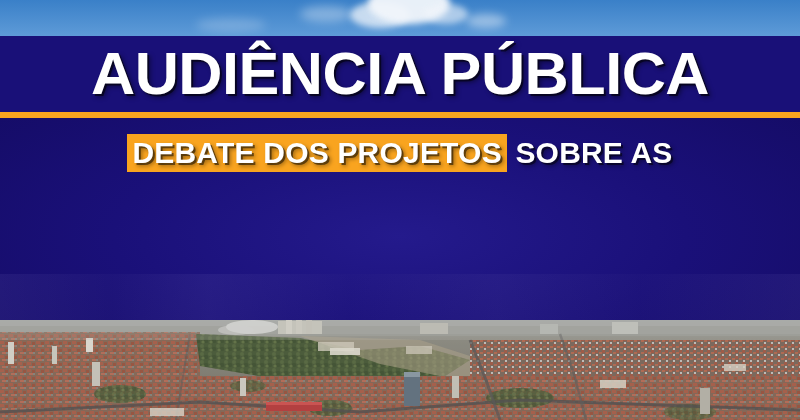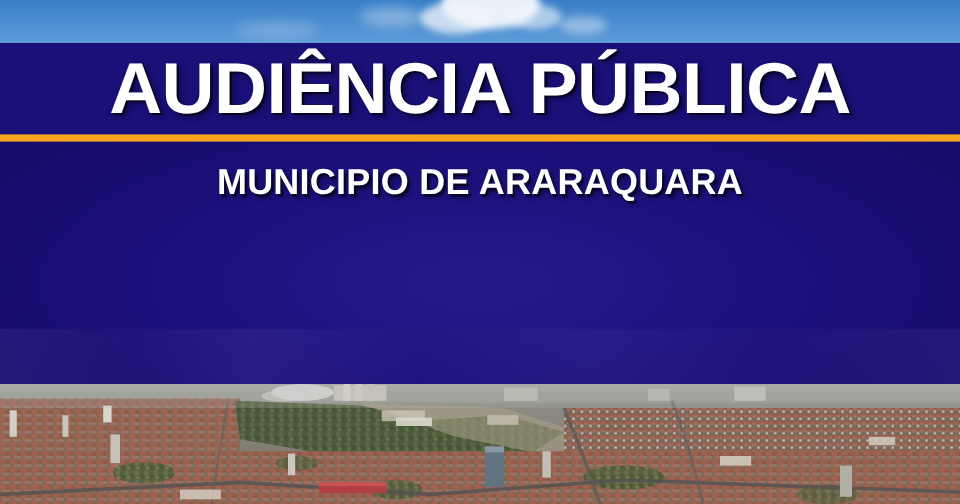--- a/index.html
+++ b/index.html
@@ -153,21 +153,21 @@
 
   <div class="navy"></div>
 
   <div class="title-band">
     <div class="title-text">AUDIÊNCIA PÚBLICA</div>
   </div>
 
   <div class="orange-rule"></div>
 
   <div class="subtitle">
-    <div class="sub-line">MUNICIPIO DE ARARAQUARA</div>
+    <div class="sub-line"><span class="hl">DEBATE DOS PROJETOS</span><span> SOBRE AS</span></div>
   </div>
 
   <div class="photo">
     <svg width="800" height="100" viewBox="0 0 800 100" xmlns="http://www.w3.org/2000/svg" aria-hidden="true">
       <defs>
         <linearGradient id="haze" x1="0" y1="0" x2="0" y2="1">
           <stop offset="0%" stop-color="#9aa0a0"></stop>
           <stop offset="18%" stop-color="#8d8d84"></stop>
           <stop offset="100%" stop-color="#6f6a5e"></stop>
         </linearGradient>

